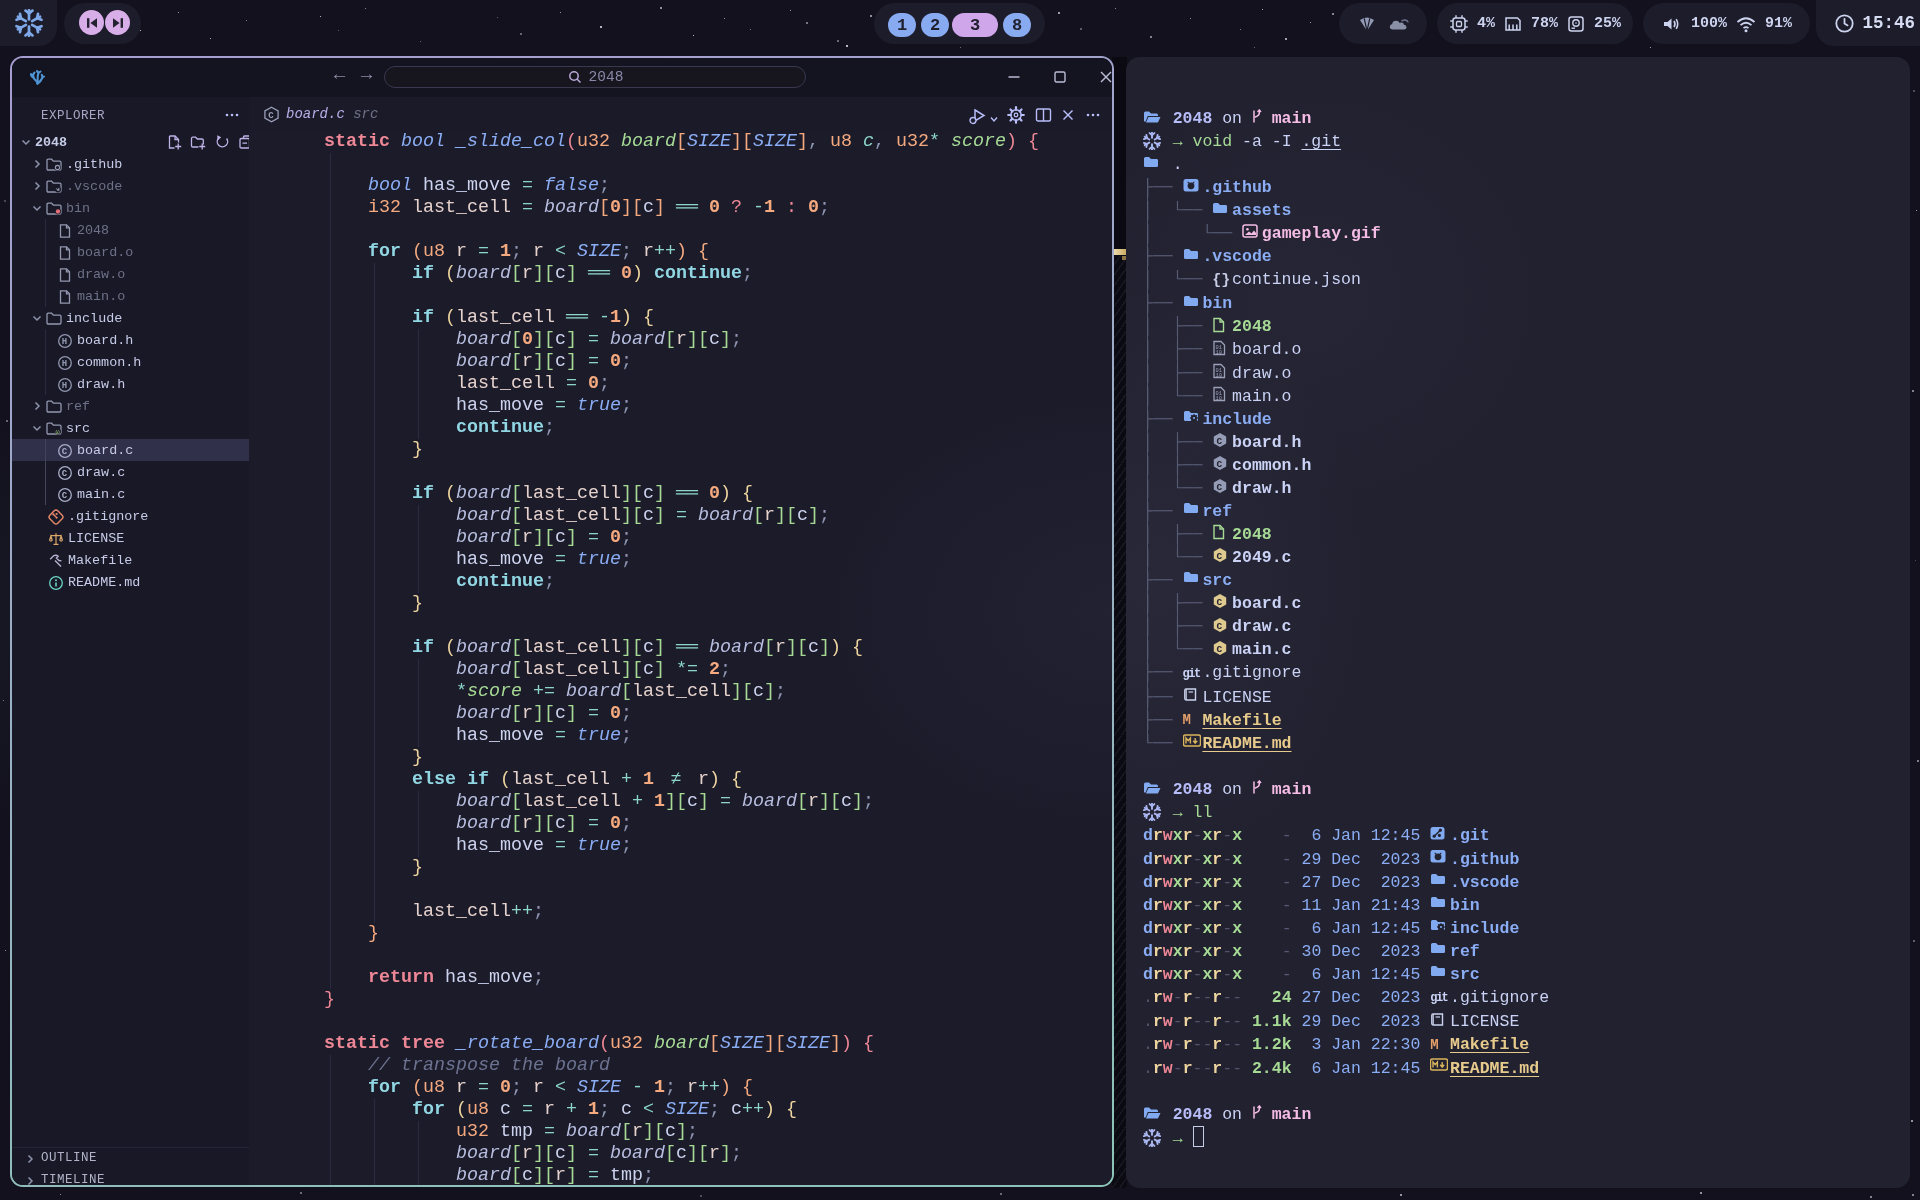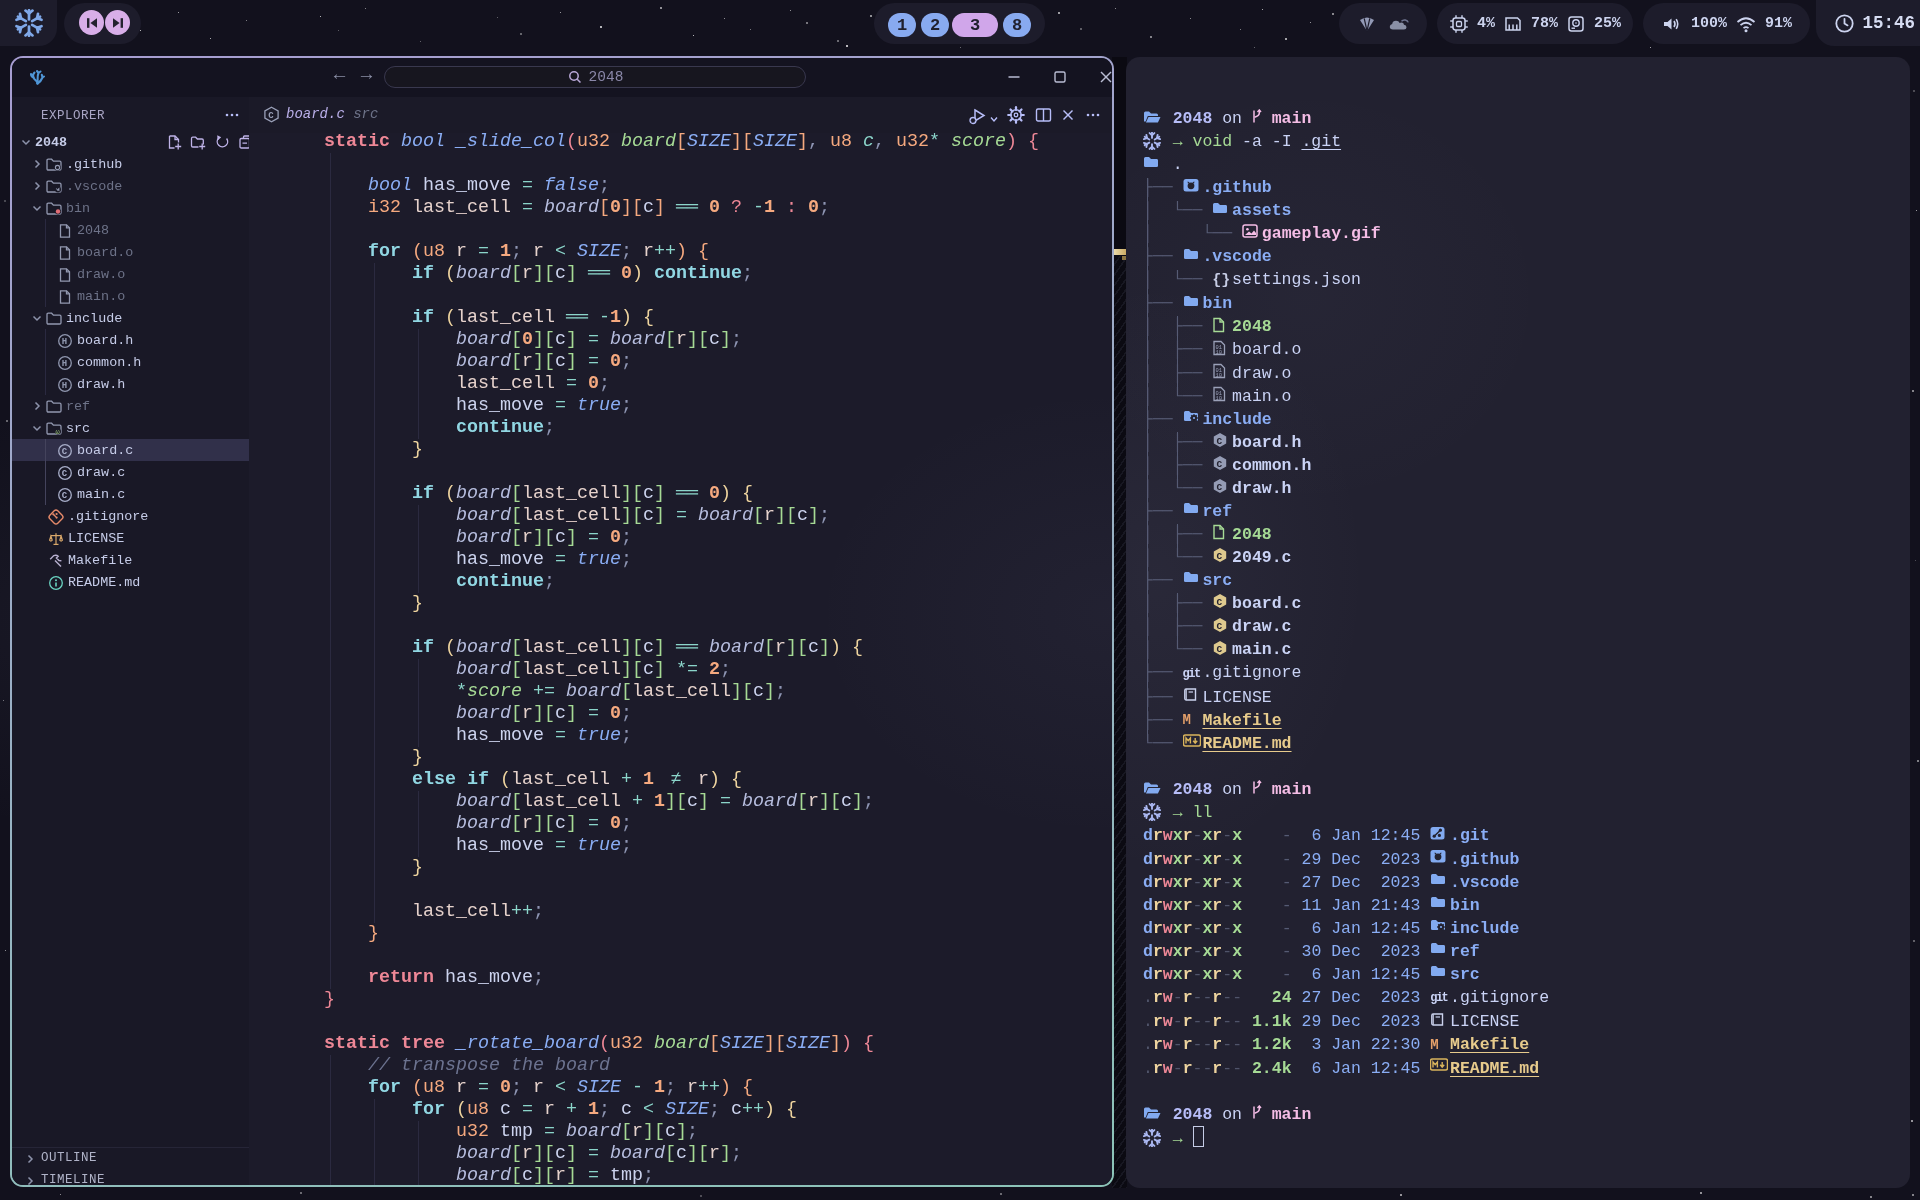--- a/index.html
+++ b/index.html
@@ -581,21 +581,21 @@
           <path d="M1 3.5 Q1 2 2.5 2 H6 L8 4 H14 Q15 4 15 5.5 V11 Q15 12 13.5 12 H2.5 Q1 12 1 11 Z" fill="#82aaf0"></path>
         </svg></span><span class="tdir">assets</span>
 <span class="tg">│     └── </span><span class="ti"><svg width="16" height="14" viewBox="0 0 16 14">
           <rect x="1" y="1" width="14" height="12" rx="2" fill="none" stroke="#f5bde6" stroke-width="1.5"></rect>
           <circle cx="5.4" cy="5.2" r="1.3" fill="#f5bde6"></circle>
           <path d="M3 11 L7 7.5 L9.5 9.5 L12 6.5 L14 9 V11 Z" fill="#f5bde6"></path>
         </svg></span><span class="tpink">gameplay.gif</span>
 <span class="tg">├── </span><span class="ti"><svg width="16" height="13" viewBox="0 0 16 13">
           <path d="M1 3.5 Q1 2 2.5 2 H6 L8 4 H14 Q15 4 15 5.5 V11 Q15 12 13.5 12 H2.5 Q1 12 1 11 Z" fill="#82aaf0"></path>
         </svg></span><span class="tdir">.vscode</span>
-<span class="tg">│  └── </span><span style="display:inline-block;width:19.8px;color:#c6cce4;font-weight:bold;font-size:15px">{}</span><span class="tpl">settings.json</span>
+<span class="tg">│  └── </span><span style="display:inline-block;width:19.8px;color:#c6cce4;font-weight:bold;font-size:15px">{}</span><span class="tpl">continue.json</span>
 <span class="tg">├── </span><span class="ti"><svg width="16" height="13" viewBox="0 0 16 13">
           <path d="M1 3.5 Q1 2 2.5 2 H6 L8 4 H14 Q15 4 15 5.5 V11 Q15 12 13.5 12 H2.5 Q1 12 1 11 Z" fill="#82aaf0"></path>
         </svg></span><span class="tdir">bin</span>
 <span class="tg">│  ├── </span><span class="ti"><svg width="13" height="16" viewBox="0 0 13 16">
           <path d="M2 1.5 H8 L11.5 5 V14.5 H2 Z" fill="none" stroke="#a6da95" stroke-width="1.4"></path>
           <path d="M8 1.5 V5 H11.5" fill="none" stroke="#a6da95" stroke-width="1.4"></path>
         </svg></span><span class="texe">2048</span>
 <span class="tg">│  ├── </span><span class="ti"><svg width="14" height="16" viewBox="0 0 14 16">
           <path d="M2 1.5 H9 L12.5 5 V14.5 H2 Z" fill="none" stroke="#9aa0b8" stroke-width="1.3"></path>
           <text x="3.4" y="8.6" font-size="5.4" fill="#9aa0b8" font-family="Liberation Mono">01</text>

